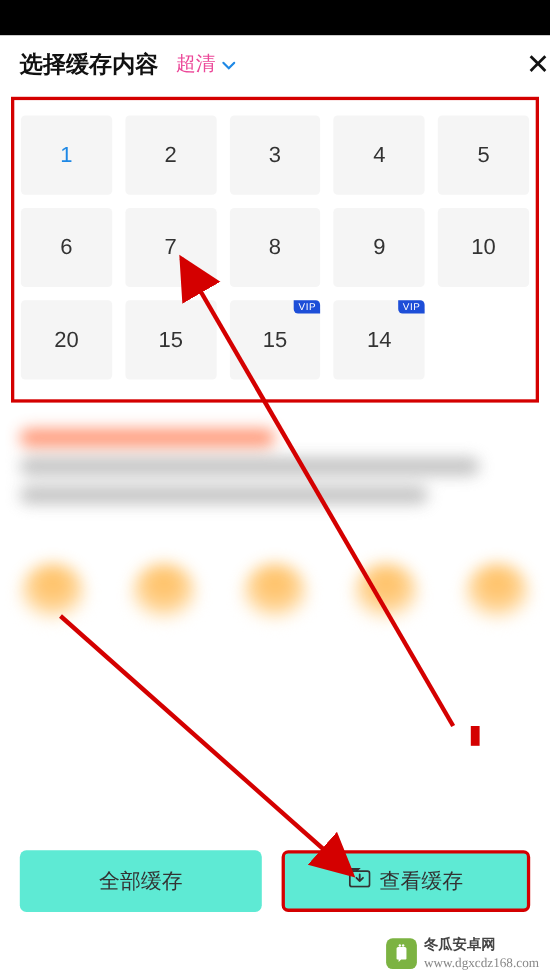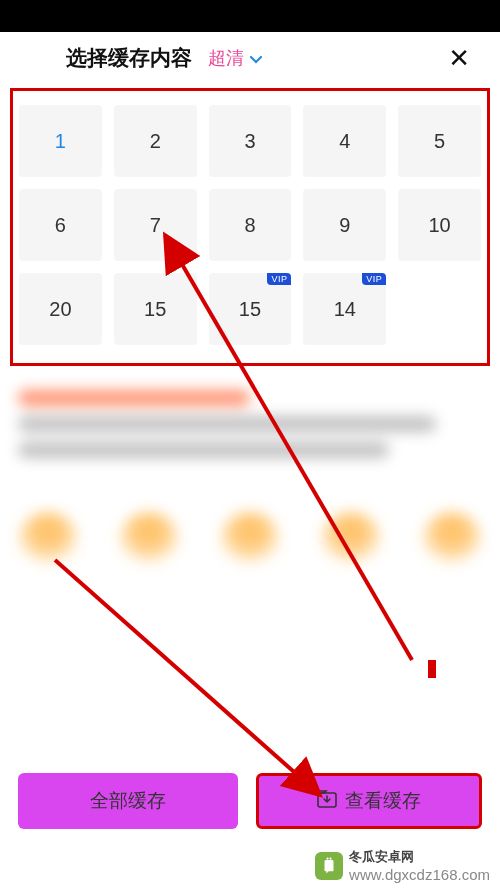--- a/index.html
+++ b/index.html
@@ -1,40 +1,40 @@
 <!DOCTYPE html>
 <html><head>
 <meta charset="utf-8">
 <style>
   * { box-sizing: border-box; margin: 0; padding: 0; }
   html, body { width: 500px; height: 889px; font-family: -apple-system, "PingFang SC", "Microsoft YaHei", sans-serif; background: #fff; overflow: hidden; position: relative; }
   .top-dark { width: 100%; height: 32px; background: #000; }
-  .header { display: flex; align-items: center; padding: 12px 30px 10px 18px; margin-left: 48px; }
+  .header { display: flex; align-items: center; padding: 12px 0 10px 18px; }
   .header-title { font-size: 21px; font-weight: 600; color: #111; }
   .quality { display: inline-flex; align-items: center; margin-left: 16px; color: #ec4899; font-size: 18px; cursor: pointer; }
   .quality .chev { margin-left: 6px; }
   .close { margin-left: auto; font-size: 26px; line-height: 1; cursor: pointer; color: #111; }
   .grid-wrap { margin: 6px 10px 0 10px; border: 3px solid #d40000; padding: 14px 6px 18px 6px; }
   .grid { display: grid; grid-template-columns: repeat(5, 1fr); gap: 12px; }
   .ep { position: relative; background: #f5f5f5; border-radius: 4px; height: 72px; display: flex; align-items: center; justify-content: center; font-size: 20px; color: #333; cursor: pointer; }
   .ep.sel { color: #1e88e5; }
   .vip { position: absolute; top: 0; right: 0; background: #1d4ed8; color: #fff; font-size: 9px; padding: 1px 4px; border-bottom-left-radius: 4px; border-top-right-radius: 4px; letter-spacing: 0.5px; }
   .blur-area { position: relative; padding: 24px 18px 0 18px; filter: blur(7px); opacity: 0.9; }
   .blur-line { height: 16px; background: #bbb; border-radius: 8px; margin-bottom: 10px; }
   .blur-chips { display: flex; justify-content: space-between; margin-top: 54px; }
   .blur-chip { width: 60px; height: 60px; background: radial-gradient(circle at 50% 30%, #ffb74d 0%, #ffcc80 40%, #fff 70%); border-radius: 50%; }
   .red-dot { position: absolute; right: 64px; top: 660px; width: 8px; height: 18px; background: #d40000; }
   .bottom-bar { position: absolute; bottom: 60px; left: 0; width: 100%; padding: 0 18px; display: flex; gap: 18px; }
-  .btn { flex: 1; height: 56px; background: #d946ef; border-radius: 6px; display: flex; align-items: center; justify-content: center; font-size: 19px; color: #333; cursor: pointer; }
+  .btn { flex: 1; height: 56px; background: #5eead4; border-radius: 6px; display: flex; align-items: center; justify-content: center; font-size: 19px; color: #333; cursor: pointer; }
   .btn.view { border: 3px solid #d40000; text-align: right; }
   .btn.view .dlicon { margin-right: 8px; }
   .watermark { position: absolute; bottom: 6px; right: 10px; display: flex; align-items: center; font-size: 13px; color: #2e7d32; }
   .wm-icon { width: 28px; height: 28px; background: #7cb342; border-radius: 6px; margin-right: 6px; display: flex; align-items: center; justify-content: center; color: #fff; font-size: 16px; font-weight: bold; }
   .wm-text1 { font-weight: 700; color: #444; }
-  .wm-text2 { color: #888; font-size: 15px; }
+  .wm-text2 { color: #888; font-size: 12px; font-family: Liberation Serif, serif; }
   svg.arrow { position: absolute; pointer-events: none; }
 </style>
 </head>
 <body>
 
 <div class="top-dark"></div>
 
 <div class="header">
   <span class="header-title">选择缓存内容</span>
   <span class="quality">

